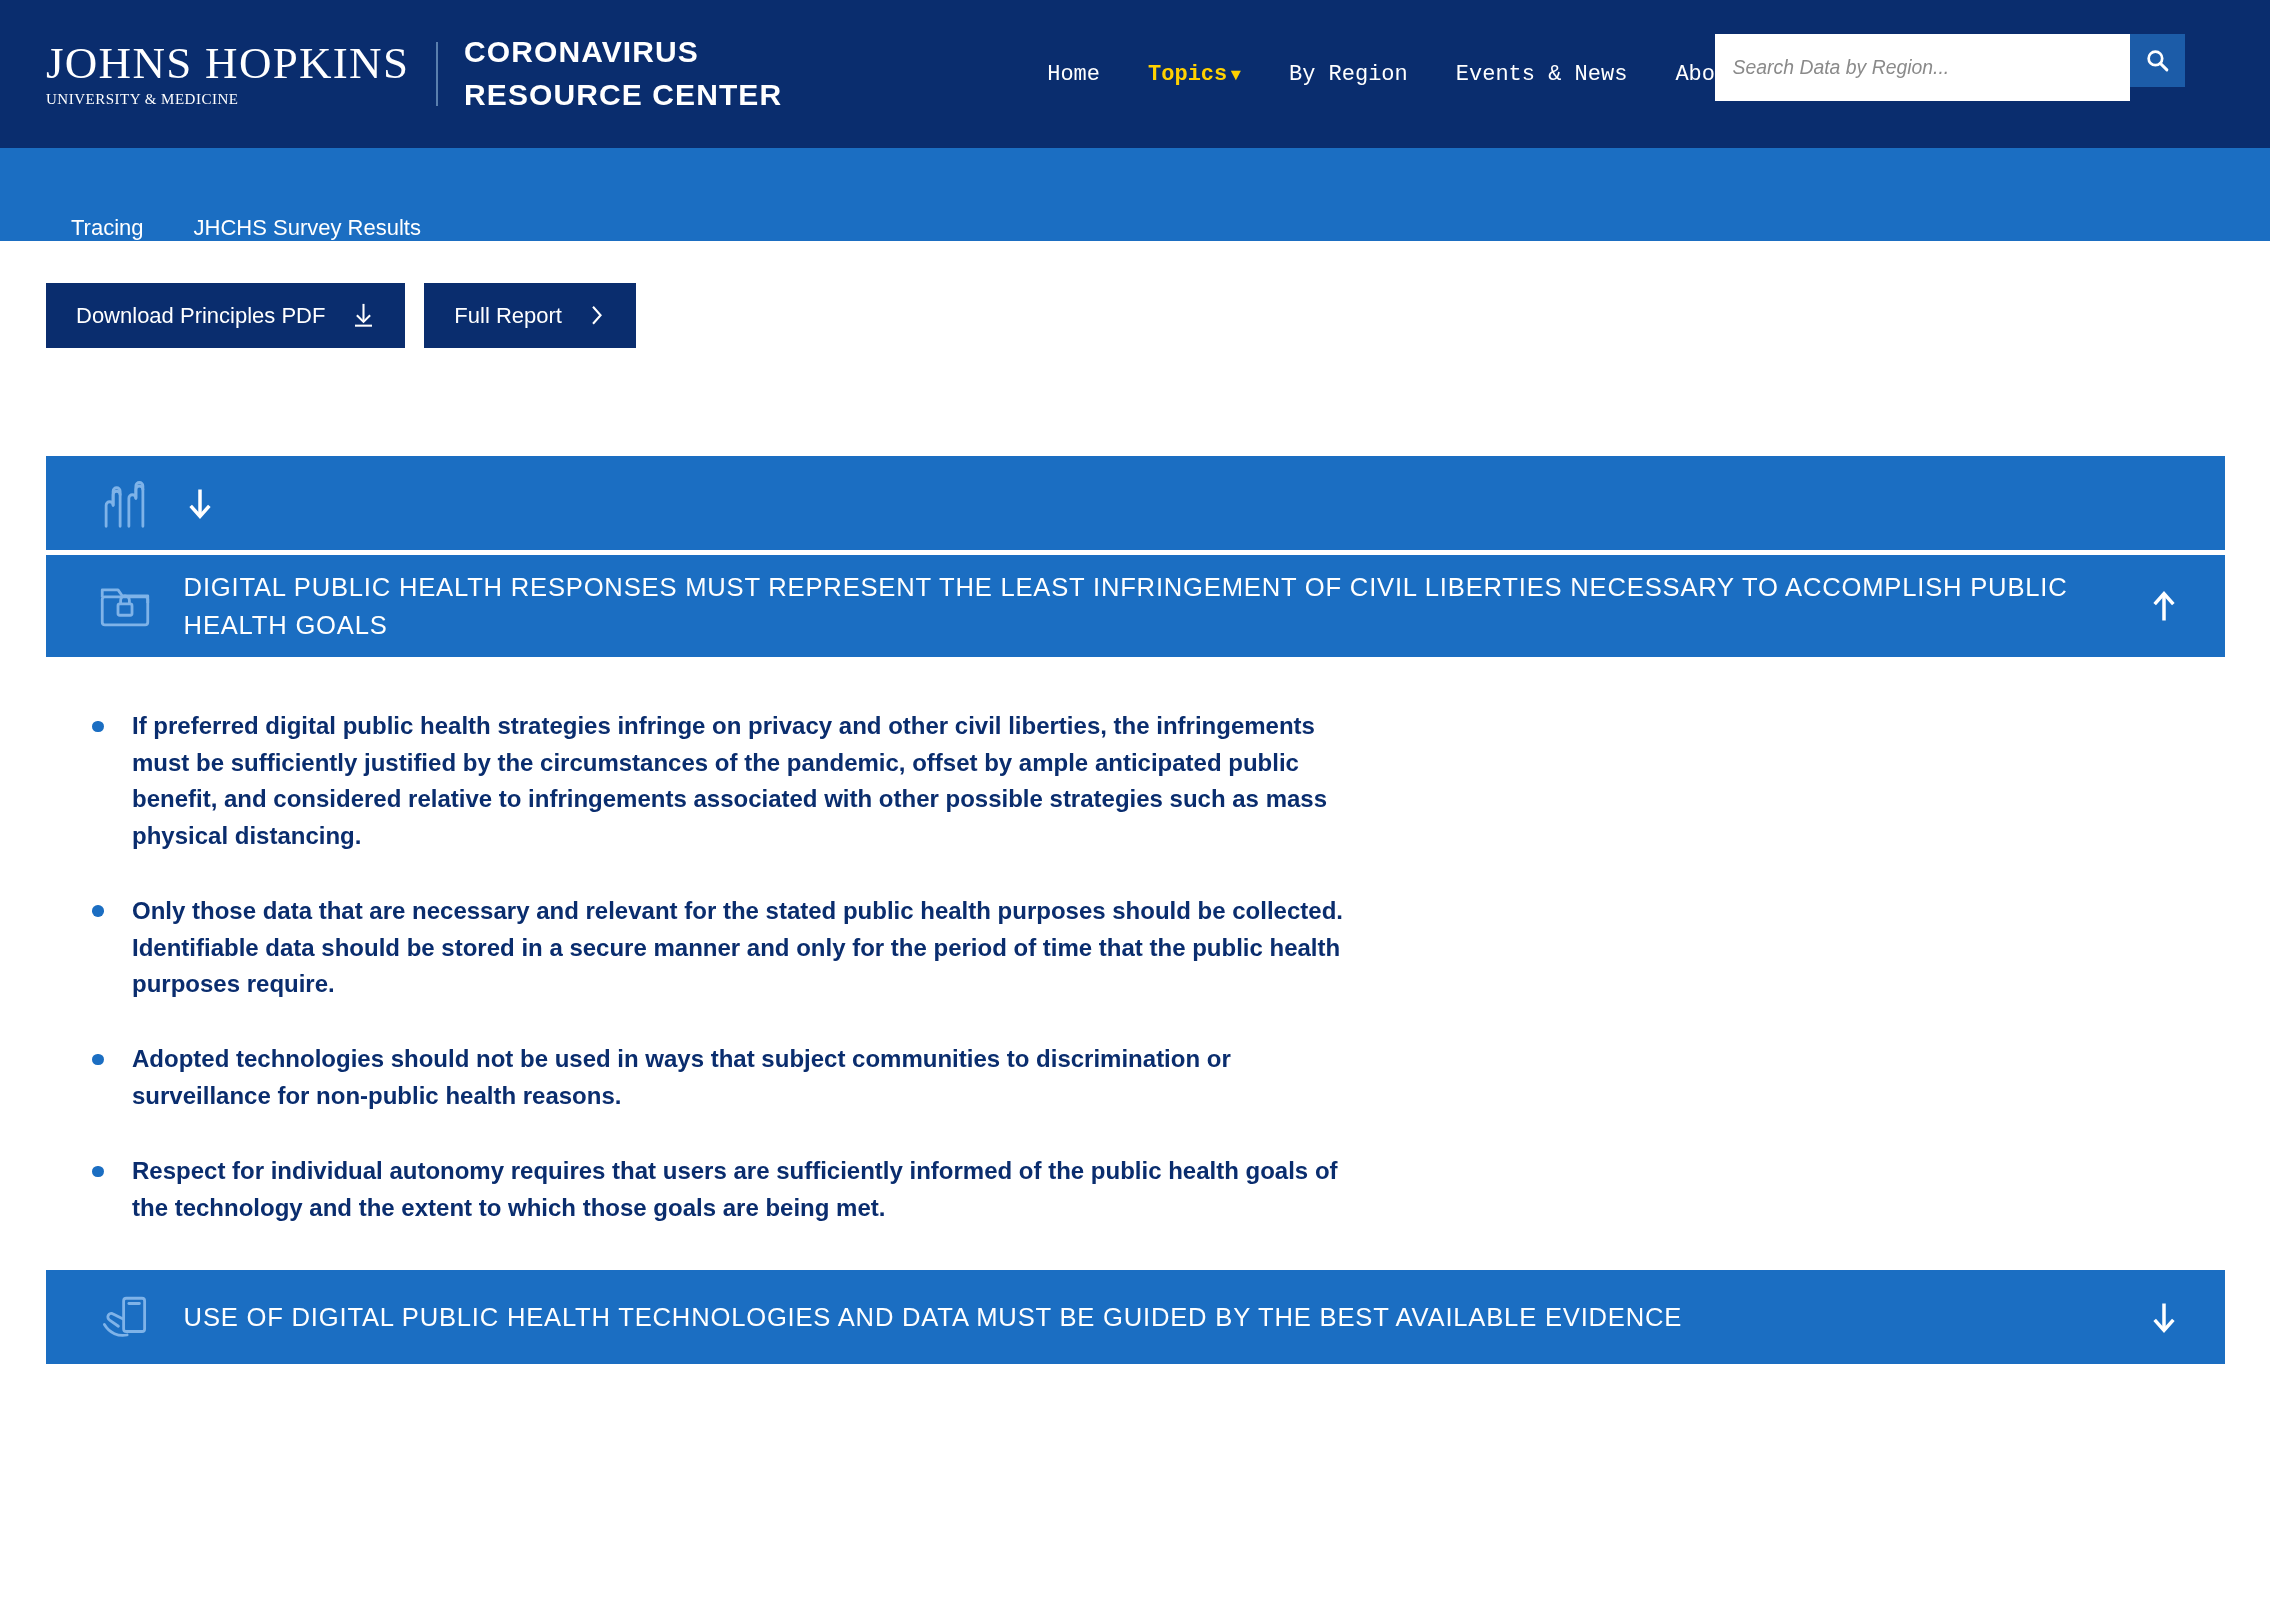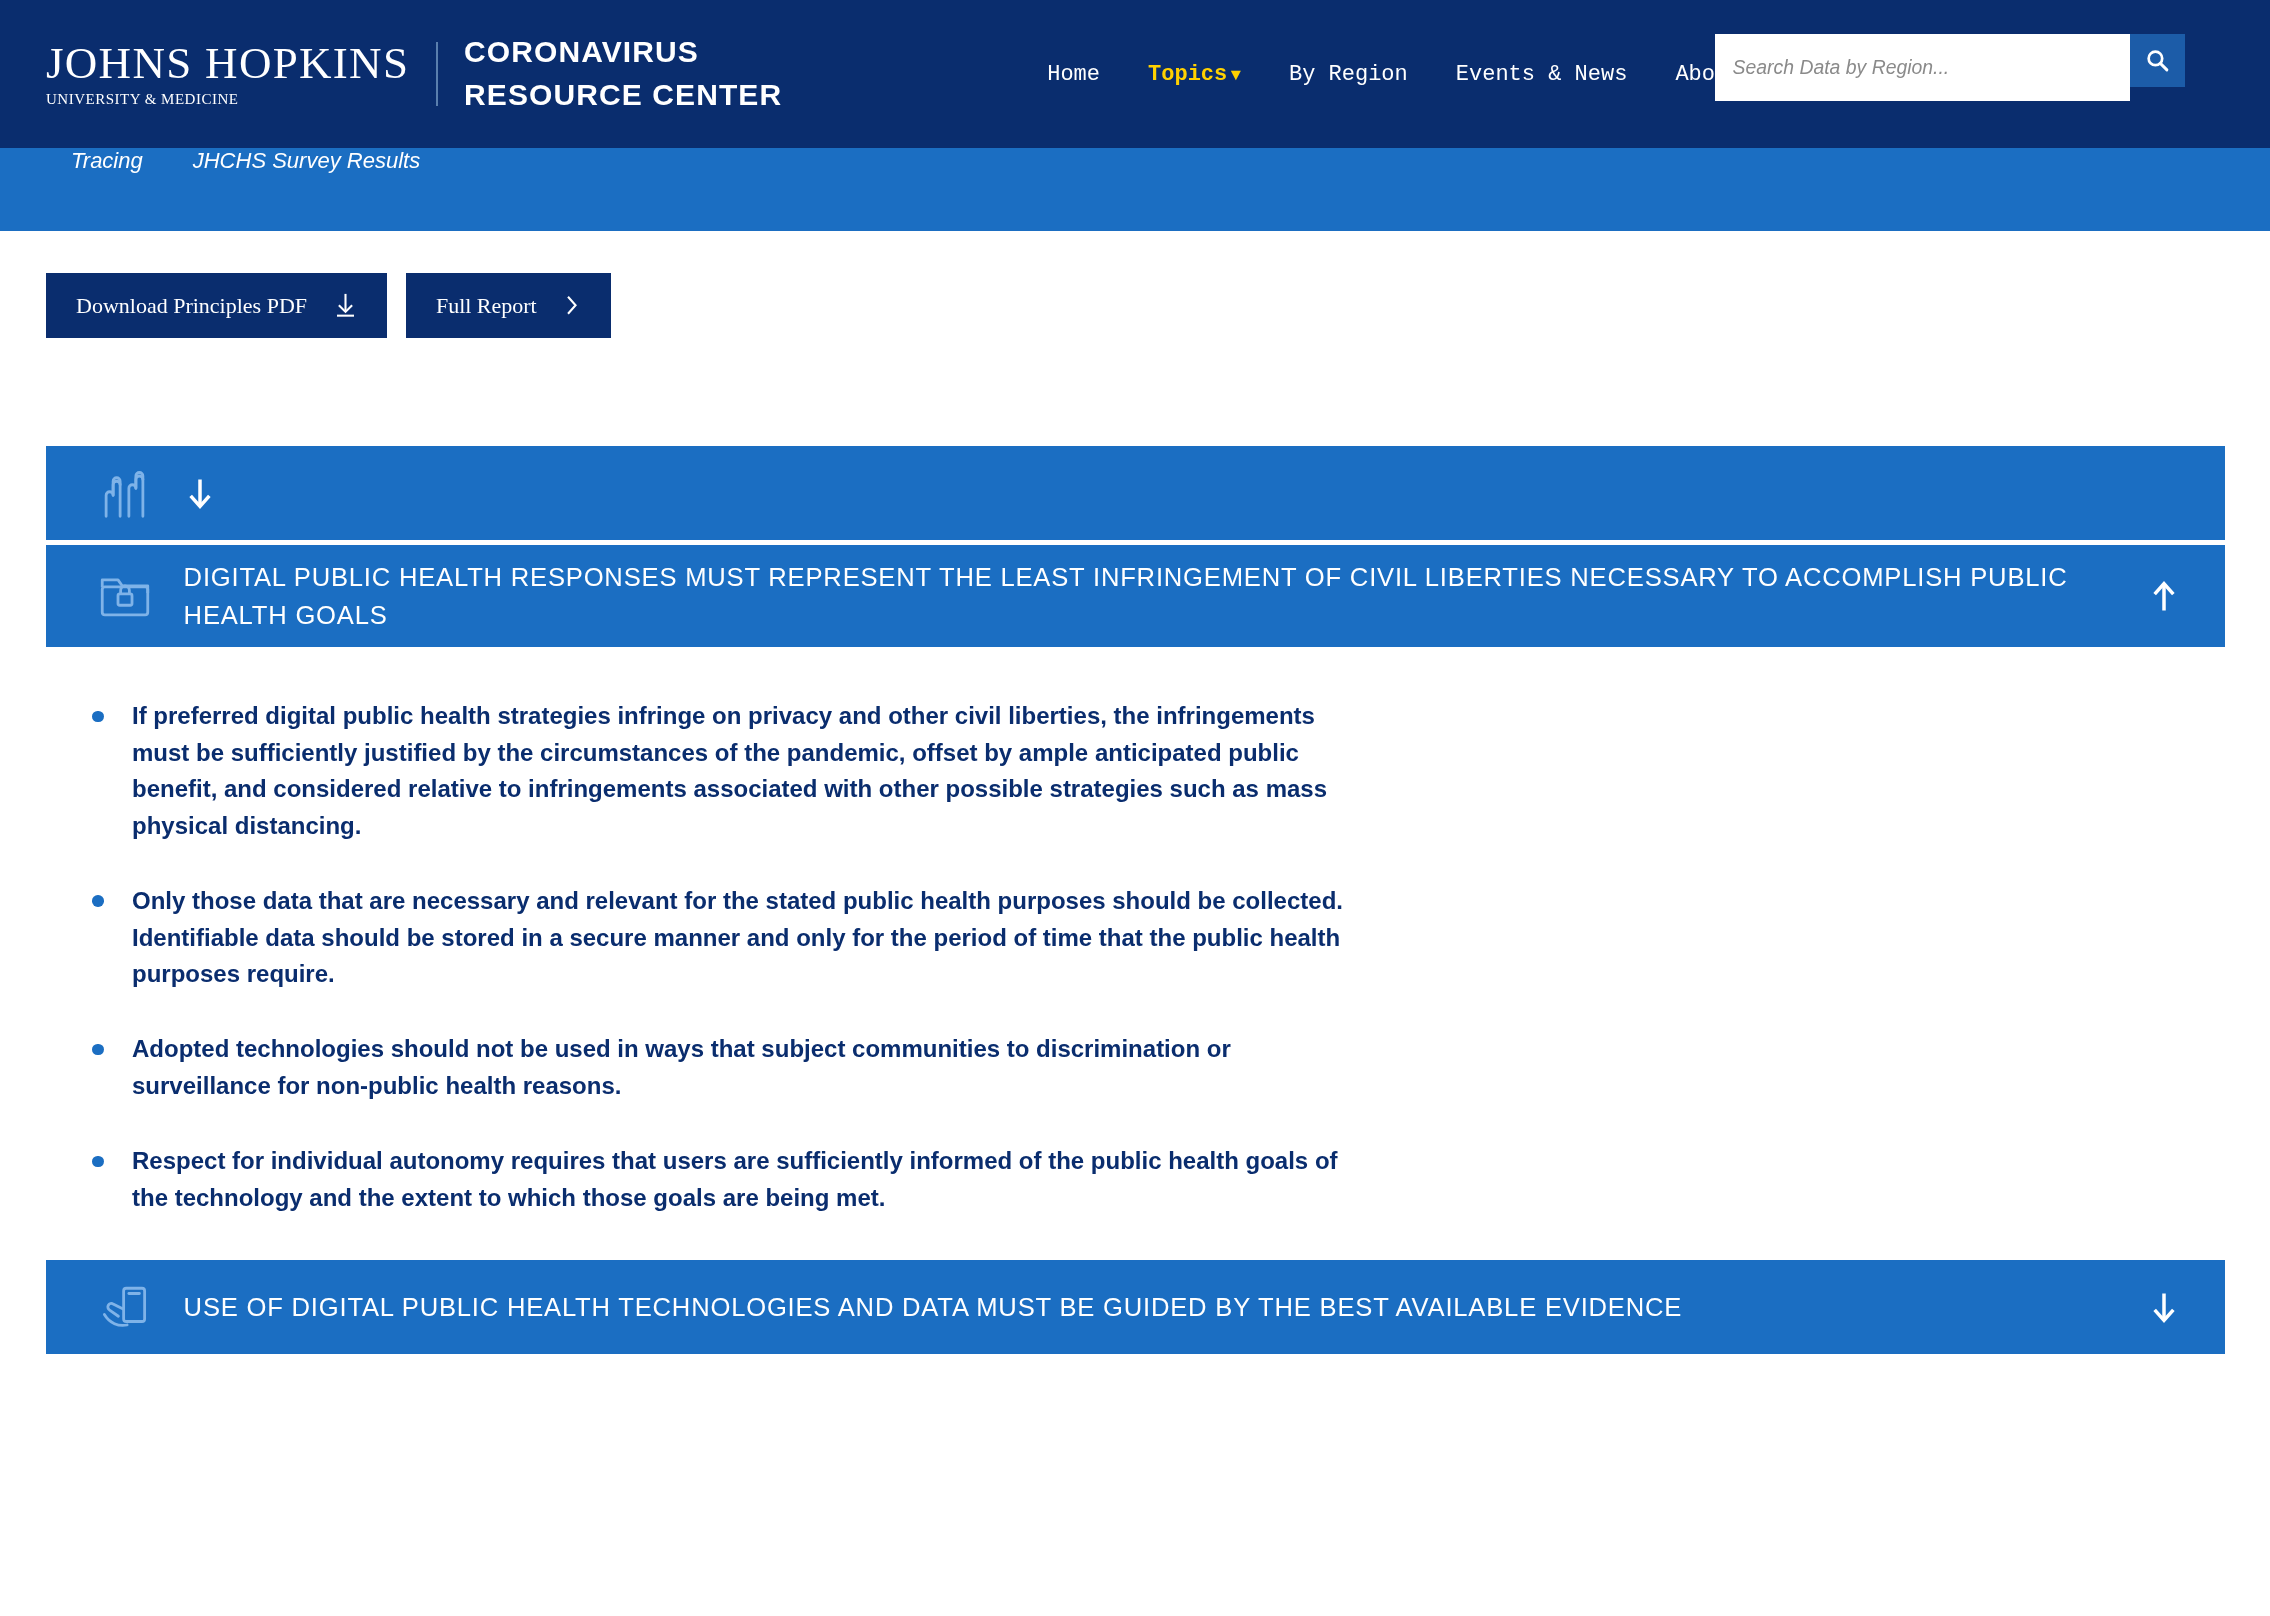--- a/index.html
+++ b/index.html
@@ -101,26 +101,25 @@
     width: 55px; height: 53px;
     background: #1c5ca8;
     border: none;
     display: flex; align-items: center; justify-content: center;
     cursor: pointer;
   }
 
   
   .subnav {
     background: #1b6ec2;
-    height: 83px;
-    display: flex;
-    align-items: flex-start;
+    height: 93px;
+    display: flex;
+    align-items: flex-end;
     padding: 0 46px;
     gap: 0;
-    font-style: italic;
   }
   .subnav .tab {
     display: flex;
     align-items: center;
     color: #ffffff;
     font-size: 22px;
     padding: 0 25px;
     cursor: pointer;
     white-space: nowrap;
   }
@@ -139,21 +138,21 @@
     background: #0a2d6e;
     color: #ffffff;
     font-size: 22px;
     border: none;
     height: 65px;
     display: flex;
     align-items: center;
     gap: 26.5px;
     padding: 0 30px;
     cursor: pointer;
-    font-family: Liberation Serif, serif;
+    font-family: Liberation Sans, sans-serif;
   }
 
   
   .acc-wrap { padding: 108px 46px 0 46px; }
   .acc {
     background: #1b6ec2;
     color: #ffffff;
     display: flex;
     align-items: center;
     min-height: 94px;

